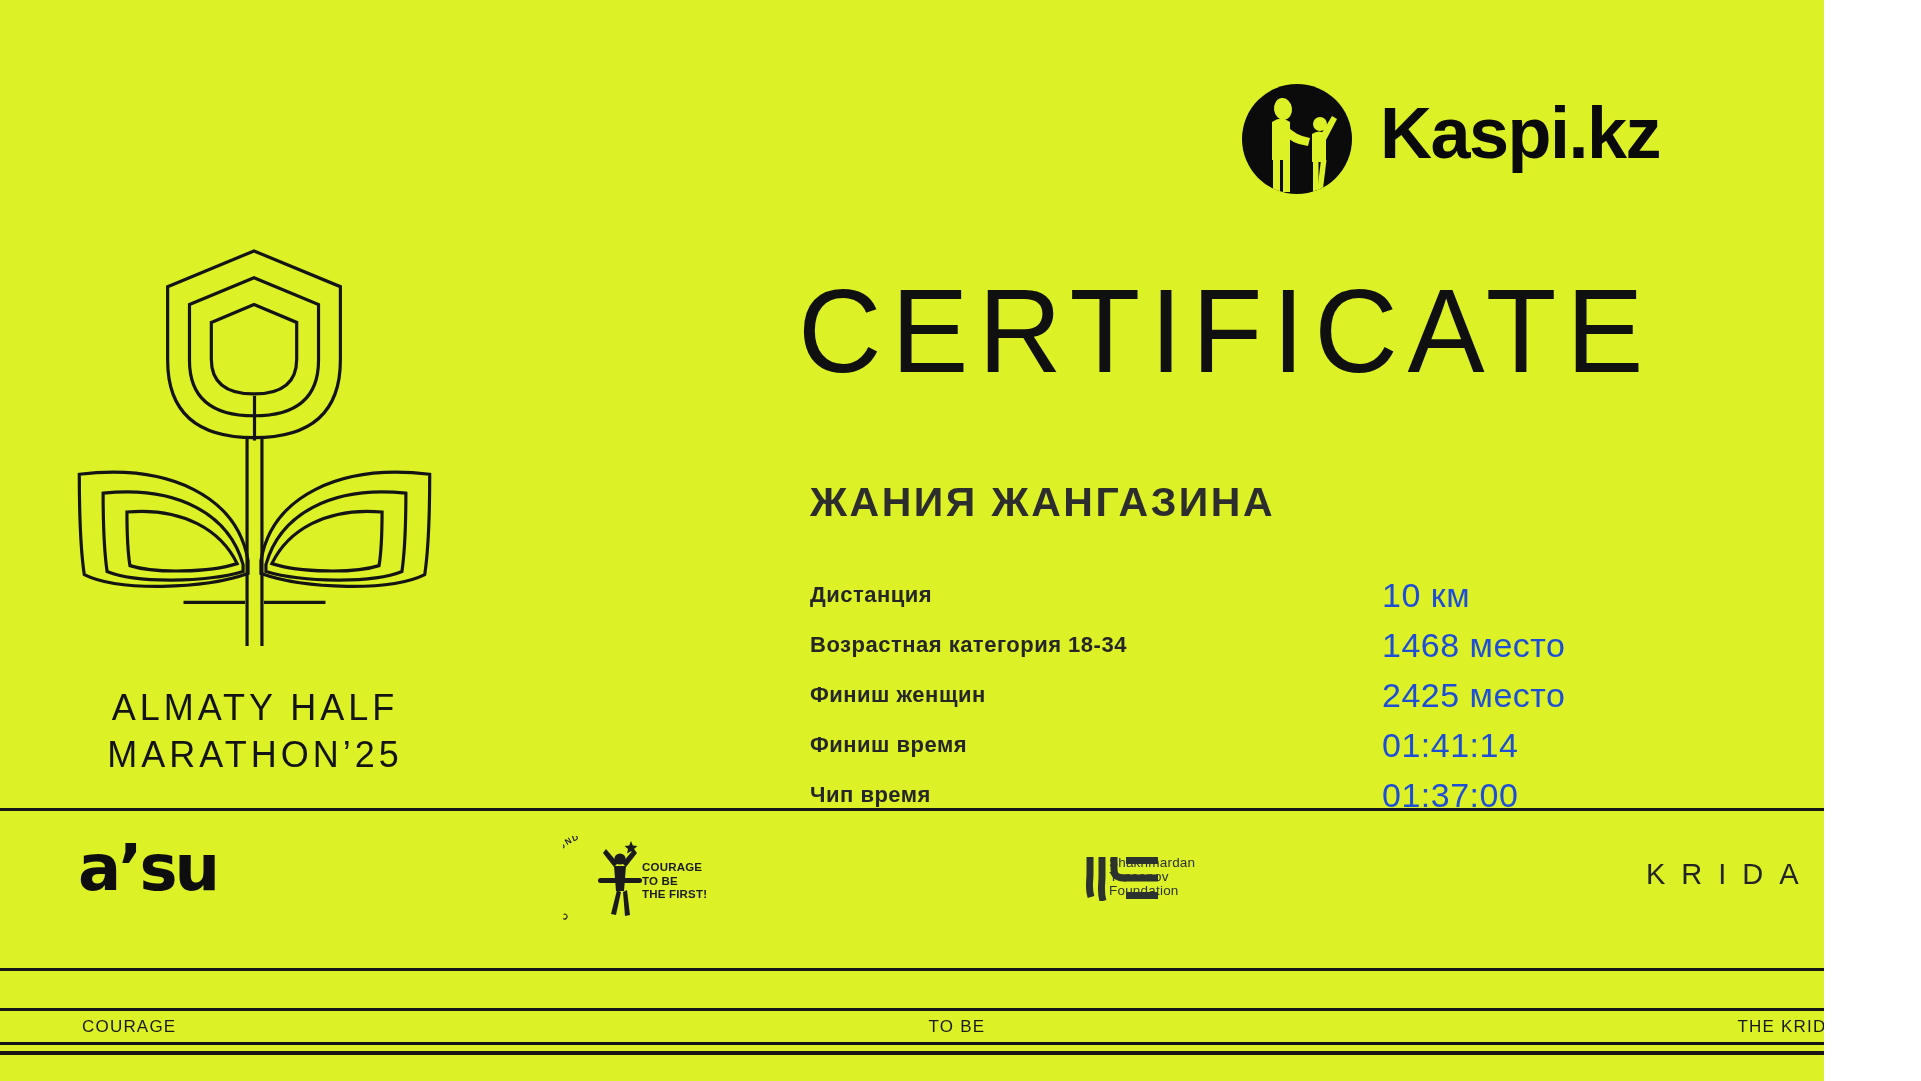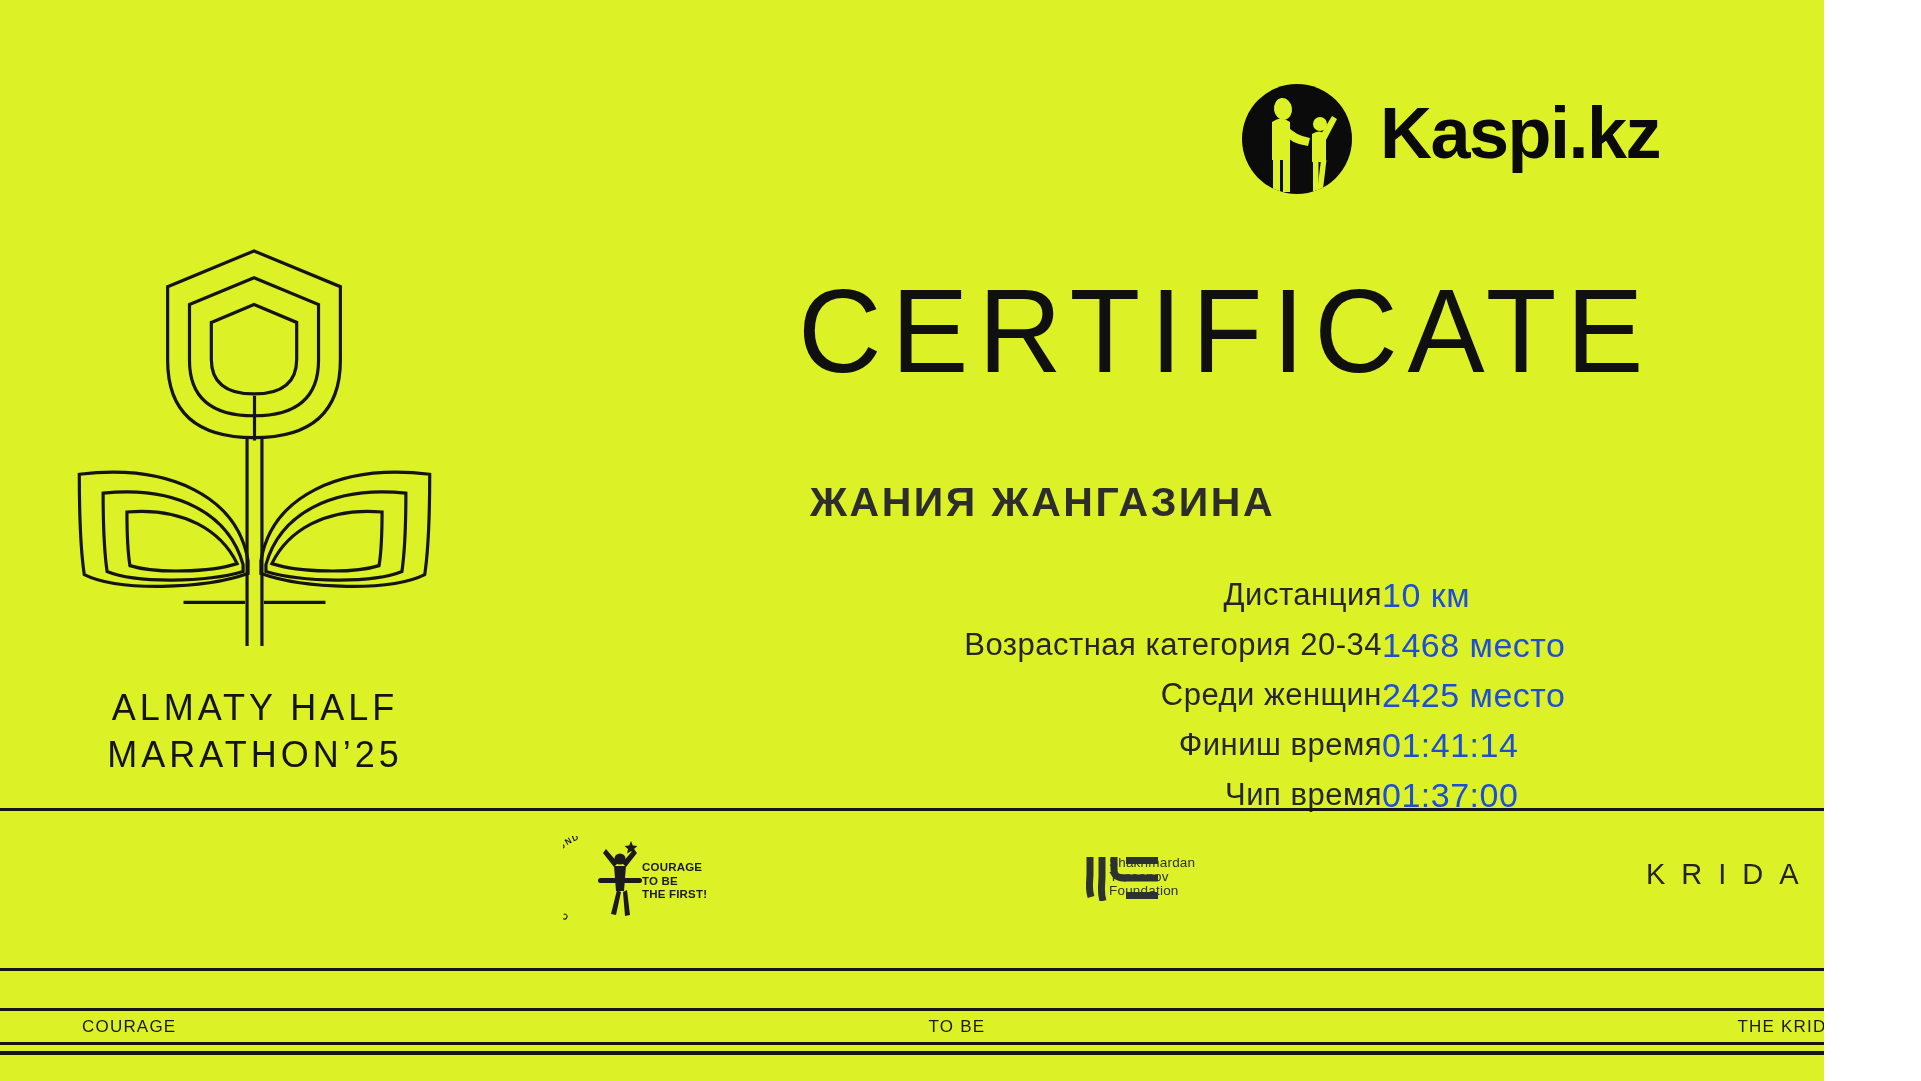--- a/index.html
+++ b/index.html
@@ -23,21 +23,21 @@
     color:#101010;line-height:1;white-space:nowrap;transform:scaleX(.98);transform-origin:left top;
   }
   .recipient{
     left:810px;top:482px;font-size:41px;font-weight:700;letter-spacing:2.5px;
     color:#2d2d2d;line-height:1;white-space:nowrap;
   }
 
   
   .results{left:810px;top:570px;width:920px;}
   .row{display:flex;height:50px;align-items:center;}
-  .row .lbl{width:572px;flex:none;font-size:31px;color:#262626;letter-spacing:.5px;font-weight:400;text-align:right;}
+  .row .lbl{width:572px;flex:none;font-size:22px;color:#262626;letter-spacing:.5px;font-weight:700;}
   .row .val{font-size:34px;color:#1d4ed8;letter-spacing:.5px;font-weight:500;white-space:nowrap;}
 
   
   .tulip{left:75px;top:243px;width:360px;height:407px;}
   .event-name{
     left:55px;top:684px;width:400px;text-align:center;font-size:36px;font-weight:500;
     letter-spacing:4px;line-height:47px;color:#141414;white-space:nowrap;
   }
 
   
@@ -104,25 +104,25 @@
 
   <div class="abs title">CERTIFICATE</div>
   <div class="abs recipient">ЖАНИЯ ЖАНГАЗИНА</div>
 
   <div class="abs results">
     <div class="row">
       <div class="lbl">Дистанция</div>
       <div class="val">10 км</div>
     </div>
     <div class="row">
-      <div class="lbl">Возрастная категория 20-34</div>
+      <div class="lbl">Возрастная категория 18-34</div>
       <div class="val">1468 место</div>
     </div>
     <div class="row">
-      <div class="lbl">Среди женщин</div>
+      <div class="lbl">Финиш женщин</div>
       <div class="val">2425 место</div>
     </div>
     <div class="row">
       <div class="lbl">Финиш время</div>
       <div class="val">01:41:14</div>
     </div>
     <div class="row">
       <div class="lbl">Чип время</div>
       <div class="val">01:37:00</div>
     </div>
@@ -155,20 +155,21 @@
     <div>ALMATY HALF</div>
     <div>MARATHON’25</div>
   </div>
 
   <div class="abs hline hl1"></div>
   <div class="abs hline hl2"></div>
   <div class="abs hline hl3"></div>
   <div class="abs hline hl4"></div>
   <div class="abs hline hl5"></div>
 
+  <div class="abs asu">a’su</div>
 
   <svg class="abs fund-badge" viewBox="0 0 92 94">
     <defs>
         <path id="arcP" d="M6 80 A42 42 0 0 1 52 8"></path>
       </defs>
     <text font-size="8.5" letter-spacing="1.3" fill="#1b1b1b" font-weight="600" font-family="Liberation Sans, sans-serif">
       <textPath href="#arcP">CORPORATE FUND</textPath>
     </text>
     <g fill="#1b1b1b" stroke="none">
       <polygon points="68,5 69.8,9.4 74.4,9.9 71,13 71.9,17.6 68,15.2 64.1,17.6 65,13 61.6,9.9 66.2,9.4"></polygon>

